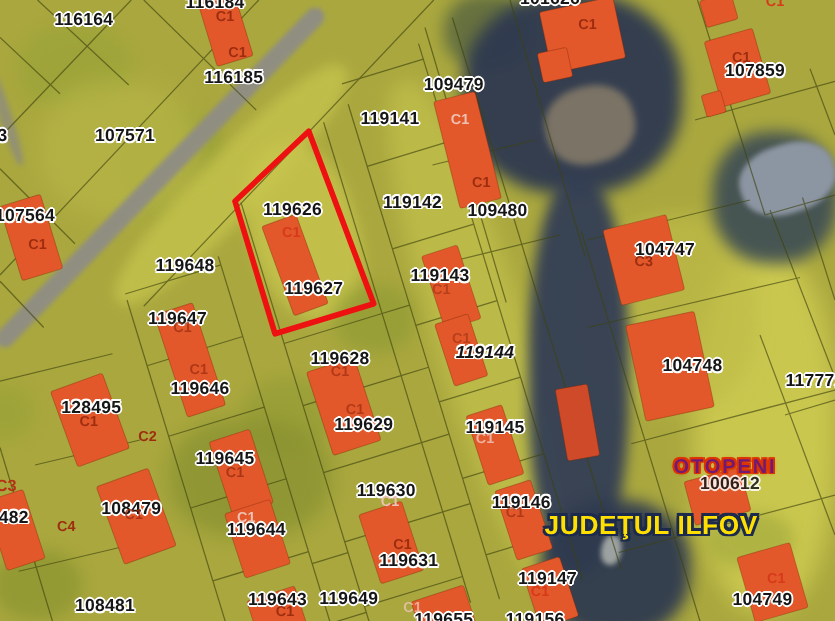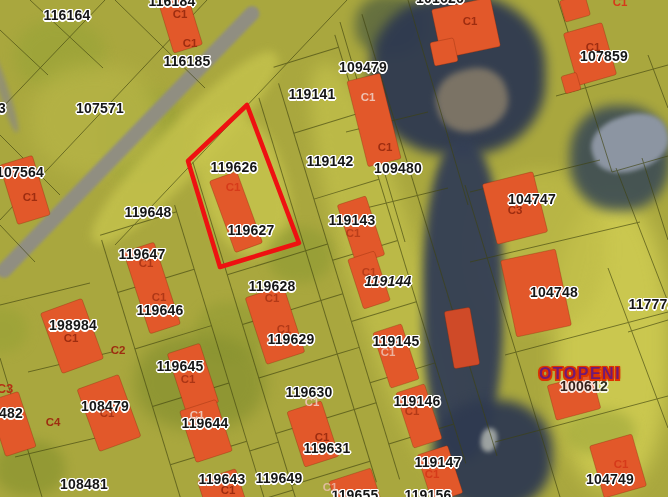--- a/index.html
+++ b/index.html
@@ -171,21 +171,21 @@
       <div class="plabel" style="left: 142px; top: 254px;">119647</div>
       <div class="plabel" style="left: 160px; top: 310px;">119646</div>
       <div class="plabel" style="left: 180px; top: 366px;">119645</div>
       <div class="plabel" style="left: 205px; top: 423px;">119644</div>
       <div class="plabel" style="left: 222px; top: 479px;">119643</div>
       <div class="plabel" style="left: 279px; top: 478px;">119649</div>
       <div class="plabel" style="left: 272px; top: 286px;">119628</div>
       <div class="plabel" style="left: 291px; top: 339px;">119629</div>
       <div class="plabel" style="left: 309px; top: 392px;">119630</div>
       <div class="plabel" style="left: 327px; top: 448px;">119631</div>
-      <div class="plabel" style="left: 73px; top: 325px;">198984</div>
+      <div class="plabel" style="left: 73px; top: 325px;">128495</div>
       <div class="plabel" style="left: 105px; top: 406px;">108479</div>
       <div class="plabel" style="left: 84px; top: 484px;">108481</div>
       <div class="plabel" style="left: -1px; top: 413px;">108482</div>
       <div class="plabel" style="left: 312px; top: 94px;">119141</div>
       <div class="plabel" style="left: 330px; top: 161px;">119142</div>
       <div class="plabel" style="left: 352px; top: 220px;">119143</div>
       <div class="plabel" style="left: 388px; top: 281px; font-style: italic;">119144</div>
       <div class="plabel" style="left: 396px; top: 341px;">119145</div>
       <div class="plabel" style="left: 417px; top: 401px;">119146</div>
       <div class="plabel" style="left: 438px; top: 462px;">119147</div>
@@ -227,14 +227,15 @@
       <div class="clabel" style="left: 385px; top: 147px;">C1</div>
       <div class="clabel" style="left: 470px; top: 21px;">C1</div>
       <div class="clabel" style="left: 515px; top: 210px;">C3</div>
       <div class="clabel" style="left: 593px; top: 47px;">C1</div>
       <div class="clabel v3" style="left: 621px; top: 464px;">C1</div>
       <div class="clabel v3" style="left: 620px; top: 2px;">C1</div>
       <div class="clabel v2" style="left: 330px; top: 487px; opacity: 0.8;">C1</div>
     </div>
 
   <div class="place city" style="left:580px;top:374px">OTOPENI</div>
+  <div class="place county" style="left:521px;top:421px">JUDEŢUL ILFOV</div>
 
 </div>
 
 </body></html>

